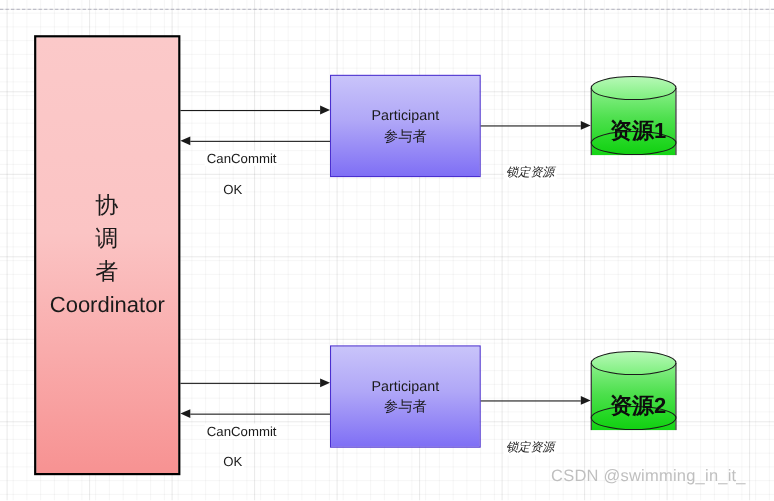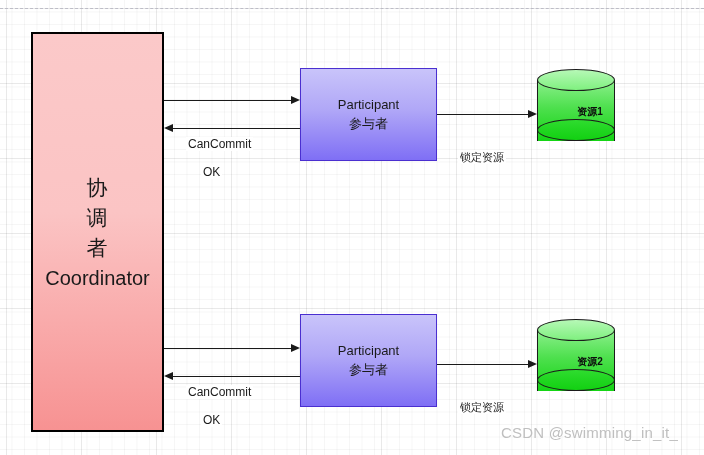--- a/index.html
+++ b/index.html
@@ -130,25 +130,25 @@
     top: 0;
     width: 78px;
     height: 22px;
     border: 1.5px solid #1b1b1b;
     border-radius: 50%;
     background: linear-gradient(to bottom, #b6f8b6 0%, #7ff07f 100%);
     box-sizing: border-box;
   }
   .cyl-label {
     position: absolute;
-    left: 14px;
+    left: 4px;
     top: 36px;
     width: 78px;
     text-align: center;
-    font-size: 10px;
+    font-size: 20px;
     font-weight: bold;
     color: #0d0d0d;
     z-index: 3;
   }
 
   
   .hline {
     position: absolute;
     height: 0;
     border-top: 1.4px solid #1a1a1a;
@@ -166,21 +166,21 @@
   .edge-label {
     position: absolute;
     background: transparent;
     font-size: 12px;
     color: #1a1a1a;
     white-space: nowrap;
     line-height: 14px;
     padding: 0 2px;
     margin-top: 44px;
   }
-  .edge-label.cn { font-size: 11px; }
+  .edge-label.cn { font-size: 11px; font-style: italic; }
 
   
   .watermark {
     position: absolute;
     left: 501px;
     top: 424px;
     font-size: 15px;
     color: #bfbfbf;
     white-space: nowrap;
     letter-spacing: .2px;

